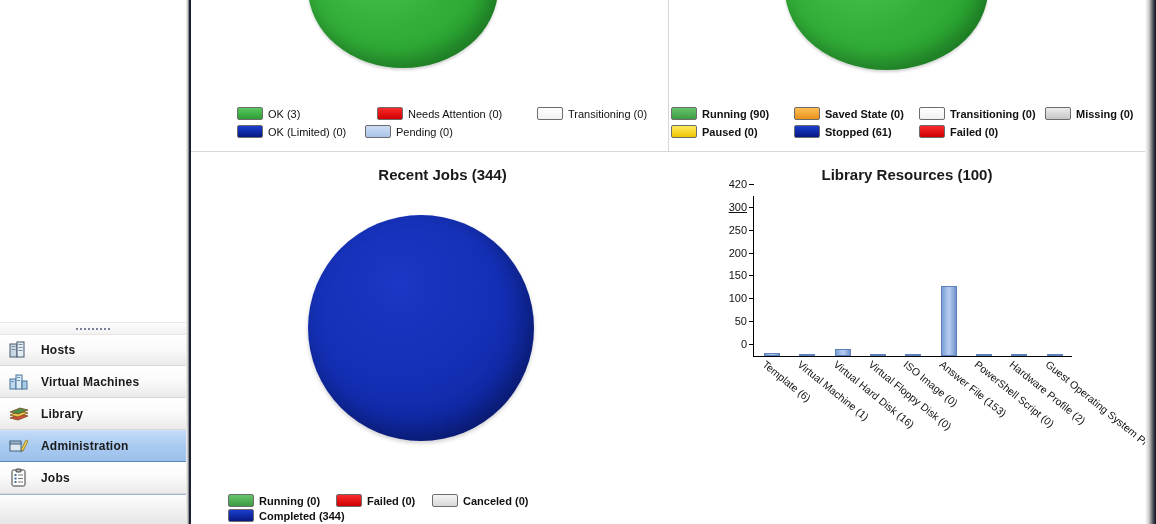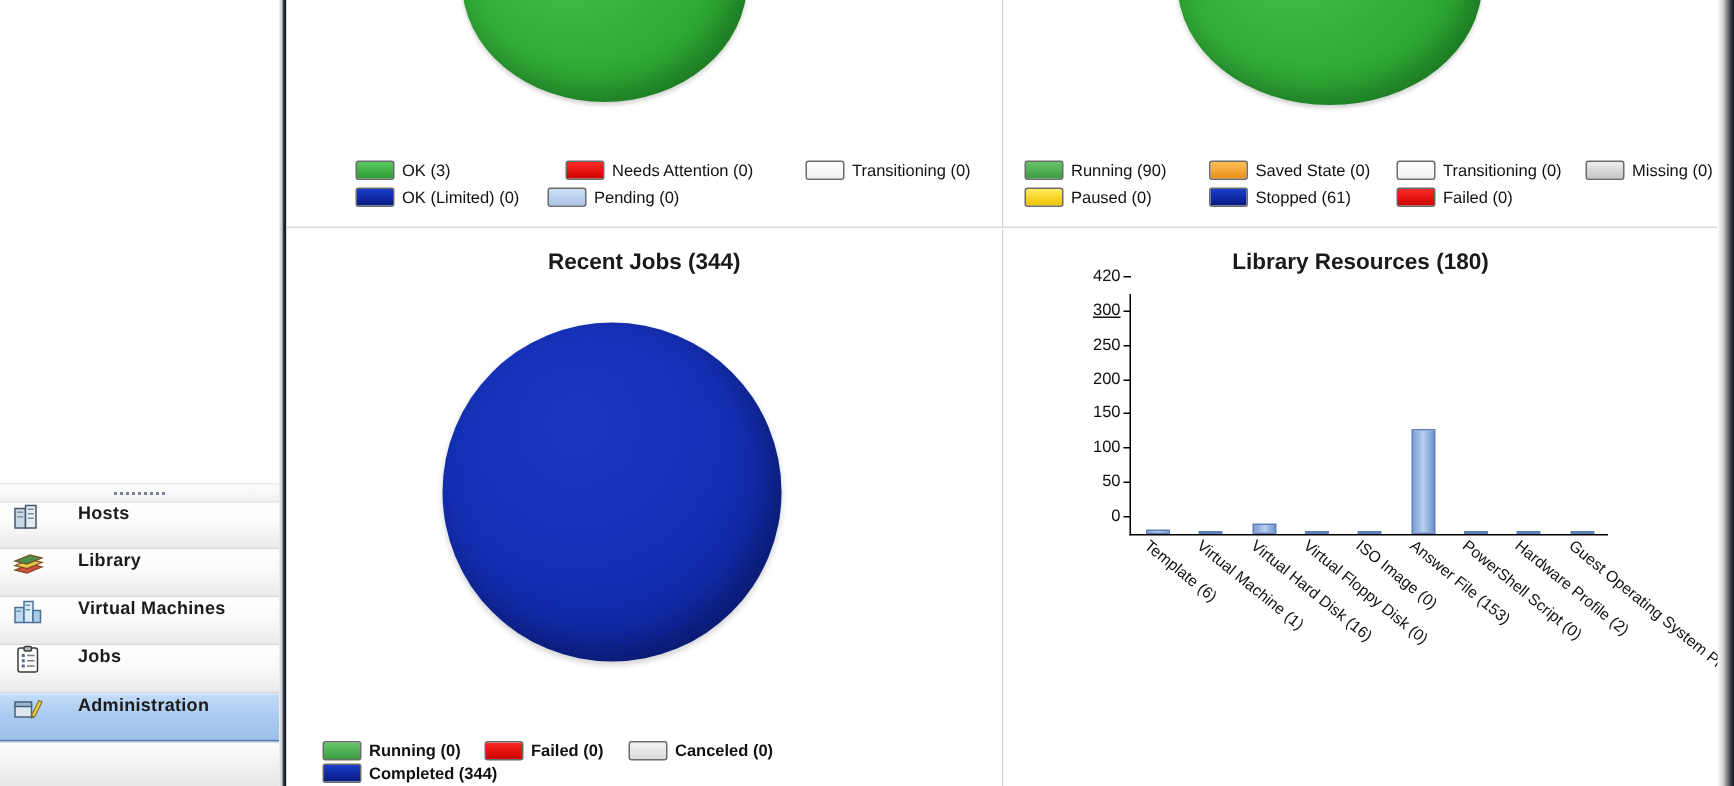--- a/index.html
+++ b/index.html
@@ -13,40 +13,40 @@
 
   
   .nav-pane{position:absolute;left:0;top:0;width:186px;height:524px;background:#ffffff;border-right:1px solid #e3e3e3;}
   .nav-top{position:absolute;left:0;top:0;width:186px;height:322px;background:#fff;}
   .nav-splitter{position:absolute;left:0;top:322px;width:186px;height:12px;
       background:linear-gradient(#fdfdfd,#f1f1f1);border-top:1px solid #e9e9e9;border-bottom:1px solid #d9d9d9;
       display:flex;align-items:center;justify-content:center;}
   .grip{display:flex;gap:2px;}
   .grip i{display:block;width:2px;height:2px;background:#7a7f9a;}
   .nav-list{position:absolute;left:0;top:334px;width:186px;}
-  .nav-item{position:relative;height:32px;display:flex;gap:22px;padding-left:8px;
+  .nav-item{position:relative;height:32px;display:flex;align-items:center;gap:11px;padding-left:8px;
       background:linear-gradient(#ffffff 0%,#fbfbfb 45%,#eaeaea 100%);
       border-bottom:1px solid #d8d8d8;box-sizing:border-box;cursor:default;}
   .nav-item:first-child{border-top:1px solid #e6e6e6;}
   .nav-item .lbl{font-weight:bold;font-size:12px;color:#1b1b1b;letter-spacing:.2px;}
   .nav-item.sel{background:linear-gradient(#c3dbf7 0%,#a9caf0 50%,#9cc0ec 100%);border-bottom:1px solid #5d86b8;border-top:1px solid #cfe2fa;}
   .nav-tail{position:absolute;left:0;top:494px;width:186px;height:30px;background:linear-gradient(#fdfdfd,#e6e6e6);border-top:1px solid #9fb9d8;}
   .ico{width:22px;height:20px;flex:none;position:relative;}
 
   
   .vsplit{position:absolute;left:186px;top:0;width:5px;height:524px;
       background:linear-gradient(90deg,#f4f4f4,#bfbfbf 40%,#262c3a 70%,#11141c 100%);}
   .vsplit2{position:absolute;left:189px;top:0;width:2px;height:524px;background:#1b2030;}
 
   
   .content{position:absolute;left:191px;top:0;width:954px;height:524px;background:#fff;}
   .cell{position:absolute;box-sizing:border-box;background:#fff;}
   .c-tl{left:0;top:0;width:478px;height:152px;border-right:1px solid #d7d7d7;border-bottom:1px solid #d7d7d7;}
   .c-tr{left:478px;top:0;width:476px;height:152px;border-bottom:1px solid #d7d7d7;}
-  .c-bl{left:0;top:152px;width:478px;height:372px;border-right:1px solid #d7d7d7;}
+  .c-bl{left:13px;top:152px;width:478px;height:372px;border-right:1px solid #d7d7d7;}
   .c-br{left:478px;top:152px;width:476px;height:372px;}
   .panel-title{text-align:center;font-size:15px;font-weight:bold;color:#1a1a1a;margin-top:14px;}
 
   
   .right-frame{position:absolute;left:1145px;top:0;width:11px;height:524px;
       background:linear-gradient(90deg,#ffffff,#cfcfcf 35%,#8d8d8d 55%,#3a3f4c 80%,#10131b 100%);}
 
   
   .pie-wrap{position:relative;width:100%;}
   .pie{border-radius:50%;position:absolute;}
@@ -110,44 +110,56 @@
             <rect x="10.5" y="10" width="4" height="1"></rect>
               </g>
           </svg>
         </span>
         <span class="lbl">Hosts</span>
       </div>
 
       <div class="nav-item">
         <span class="ico">
           <svg width="22" height="20" viewBox="0 0 22 20">
-            <g stroke="#7a4b1e" stroke-width="0.8">
-              <polygon points="2,14 12,10 20,12 10,16" fill="#d24b3e"></polygon>
-              <polygon points="2,11 12,7 20,9 10,13" fill="#e8c84a"></polygon>
-              <polygon points="2,8 12,4 20,6 10,10" fill="#4d8f4a"></polygon>
-            </g>
-          </svg>
-        </span>
-        <span class="lbl">Library</span>
-      </div>
-
-      <div class="nav-item">
-        <span class="ico">
-          <svg width="22" height="20" viewBox="0 0 22 20">
             <rect x="2" y="7" width="6" height="10" fill="#bcd8ee" stroke="#4b7196"></rect>
             <rect x="8" y="3" width="6" height="14" fill="#d9ecf8" stroke="#4b7196"></rect>
             <rect x="14" y="9" width="5" height="8" fill="#a9cde8" stroke="#4b7196"></rect>
             <g fill="#6d93b3">
                 <rect x="3" y="9" width="3" height="1"></rect>
                 <rect x="9" y="5" width="3" height="1"></rect>
                 <rect x="9" y="8" width="3" height="1"></rect>
               </g>
           </svg>
         </span>
         <span class="lbl">Virtual Machines</span>
+      </div>
+
+      <div class="nav-item">
+        <span class="ico">
+          <svg width="22" height="20" viewBox="0 0 22 20">
+            <g stroke="#7a4b1e" stroke-width="0.8">
+              <polygon points="2,14 12,10 20,12 10,16" fill="#d24b3e"></polygon>
+              <polygon points="2,11 12,7 20,9 10,13" fill="#e8c84a"></polygon>
+              <polygon points="2,8 12,4 20,6 10,10" fill="#4d8f4a"></polygon>
+            </g>
+          </svg>
+        </span>
+        <span class="lbl">Library</span>
+      </div>
+
+      <div class="nav-item sel">
+        <span class="ico">
+          <svg width="22" height="20" viewBox="0 0 22 20">
+            <rect x="2" y="7" width="11" height="8" fill="#dfe8f0" stroke="#45627f"></rect>
+            <rect x="2" y="5" width="11" height="3" fill="#9fb7cc" stroke="#45627f"></rect>
+            <polygon points="13,14 18,4 20,5 15,15" fill="#f0d24a" stroke="#8a7420" stroke-width="0.8"></polygon>
+            <polygon points="13,14 15,15 12.5,16.5" fill="#6b6b6b"></polygon>
+          </svg>
+        </span>
+        <span class="lbl">Administration</span>
       </div>
 
       <div class="nav-item">
         <span class="ico">
           <svg width="22" height="20" viewBox="0 0 22 20">
             <rect x="4" y="2" width="13" height="16" rx="1.5" fill="#fdfdfd" stroke="#3a3a3a"></rect>
             <rect x="8" y="1" width="5" height="3" rx="1" fill="#b9b9b9" stroke="#3a3a3a"></rect>
             <g fill="#4a6e9e">
                 <rect x="6.5" y="6" width="2" height="2"></rect>
                 <rect x="6.5" y="9.5" width="2" height="2"></rect>
@@ -156,32 +168,20 @@
             <g fill="#7a7a7a">
                 <rect x="10" y="6.5" width="5" height="1"></rect>
                 <rect x="10" y="10" width="5" height="1"></rect>
                 <rect x="10" y="13.5" width="5" height="1"></rect>
               </g>
           </svg>
         </span>
         <span class="lbl">Jobs</span>
       </div>
 
-      <div class="nav-item sel">
-        <span class="ico">
-          <svg width="22" height="20" viewBox="0 0 22 20">
-            <rect x="2" y="7" width="11" height="8" fill="#dfe8f0" stroke="#45627f"></rect>
-            <rect x="2" y="5" width="11" height="3" fill="#9fb7cc" stroke="#45627f"></rect>
-            <polygon points="13,14 18,4 20,5 15,15" fill="#f0d24a" stroke="#8a7420" stroke-width="0.8"></polygon>
-            <polygon points="13,14 15,15 12.5,16.5" fill="#6b6b6b"></polygon>
-          </svg>
-        </span>
-        <span class="lbl">Administration</span>
-      </div>
-
     </div>
     <div class="nav-tail"></div>
   </div>
 
   <div class="vsplit"></div>
   <div class="vsplit2"></div>
 
   <div class="content">
 
     <div class="cell c-tl">
@@ -209,21 +209,21 @@
           <span class="sw" style="background:linear-gradient(#cfdef4,#a8c3e8)"></span>
           <span class="lg-txt">Pending (0)</span>
         </div>
       </div>
     </div>
 
     <div class="cell c-tr">
       <div class="pie-wrap" style="height:100px">
         <div class="pie green" style="left:116px;top:-92px;width:203px;height:162px;"></div>
       </div>
-      <div class="legend" style="left:14px;top:106px;width:462px;row-gap:3px;">
+      <div class="legend" style="left:2px;top:106px;width:462px;row-gap:3px;font-weight:bold;">
         <div class="lg-item" style="width:123px">
           <span class="sw" style="background:linear-gradient(#66c46a,#3d9c42)"></span>
           <span class="lg-txt">Running (90)</span>
         </div>
         <div class="lg-item" style="width:125px">
           <span class="sw" style="background:linear-gradient(#ffc055,#e8901a)"></span>
           <span class="lg-txt">Saved State (0)</span>
         </div>
         <div class="lg-item" style="width:126px">
           <span class="sw" style="background:linear-gradient(#ffffff,#f1f1f1)"></span>
@@ -267,21 +267,21 @@
           <span class="lg-txt">Canceled (0)</span>
         </div>
         <div class="lg-item" style="width:130px">
           <span class="sw" style="background:linear-gradient(#1c3ed0,#06197f)"></span>
           <span class="lg-txt">Completed (344)</span>
         </div>
       </div>
     </div>
 
     <div class="cell c-br">
-      <div class="panel-title">Library Resources (180)</div>
+      <div class="panel-title">Library Resources (100)</div>
       <div class="bc">
         <div class="bc-plot" id="plot">
             <div class="ytick" style="bottom: 0px;">0</div>
             <div class="ytick" style="bottom: 22.8571px; text-align: right;">50</div>
             <div class="ytick" style="bottom: 45.7143px;">100</div>
             <div class="ytick" style="bottom: 68.5714px;">150</div>
             <div class="ytick" style="bottom: 91.4286px;">200</div>
             <div class="ytick" style="bottom: 114.286px;">250</div>
             <div class="ytick" style="bottom: 137.143px; text-decoration: underline;">300</div>
             <div class="ytick" style="bottom: 160px;">420</div>

